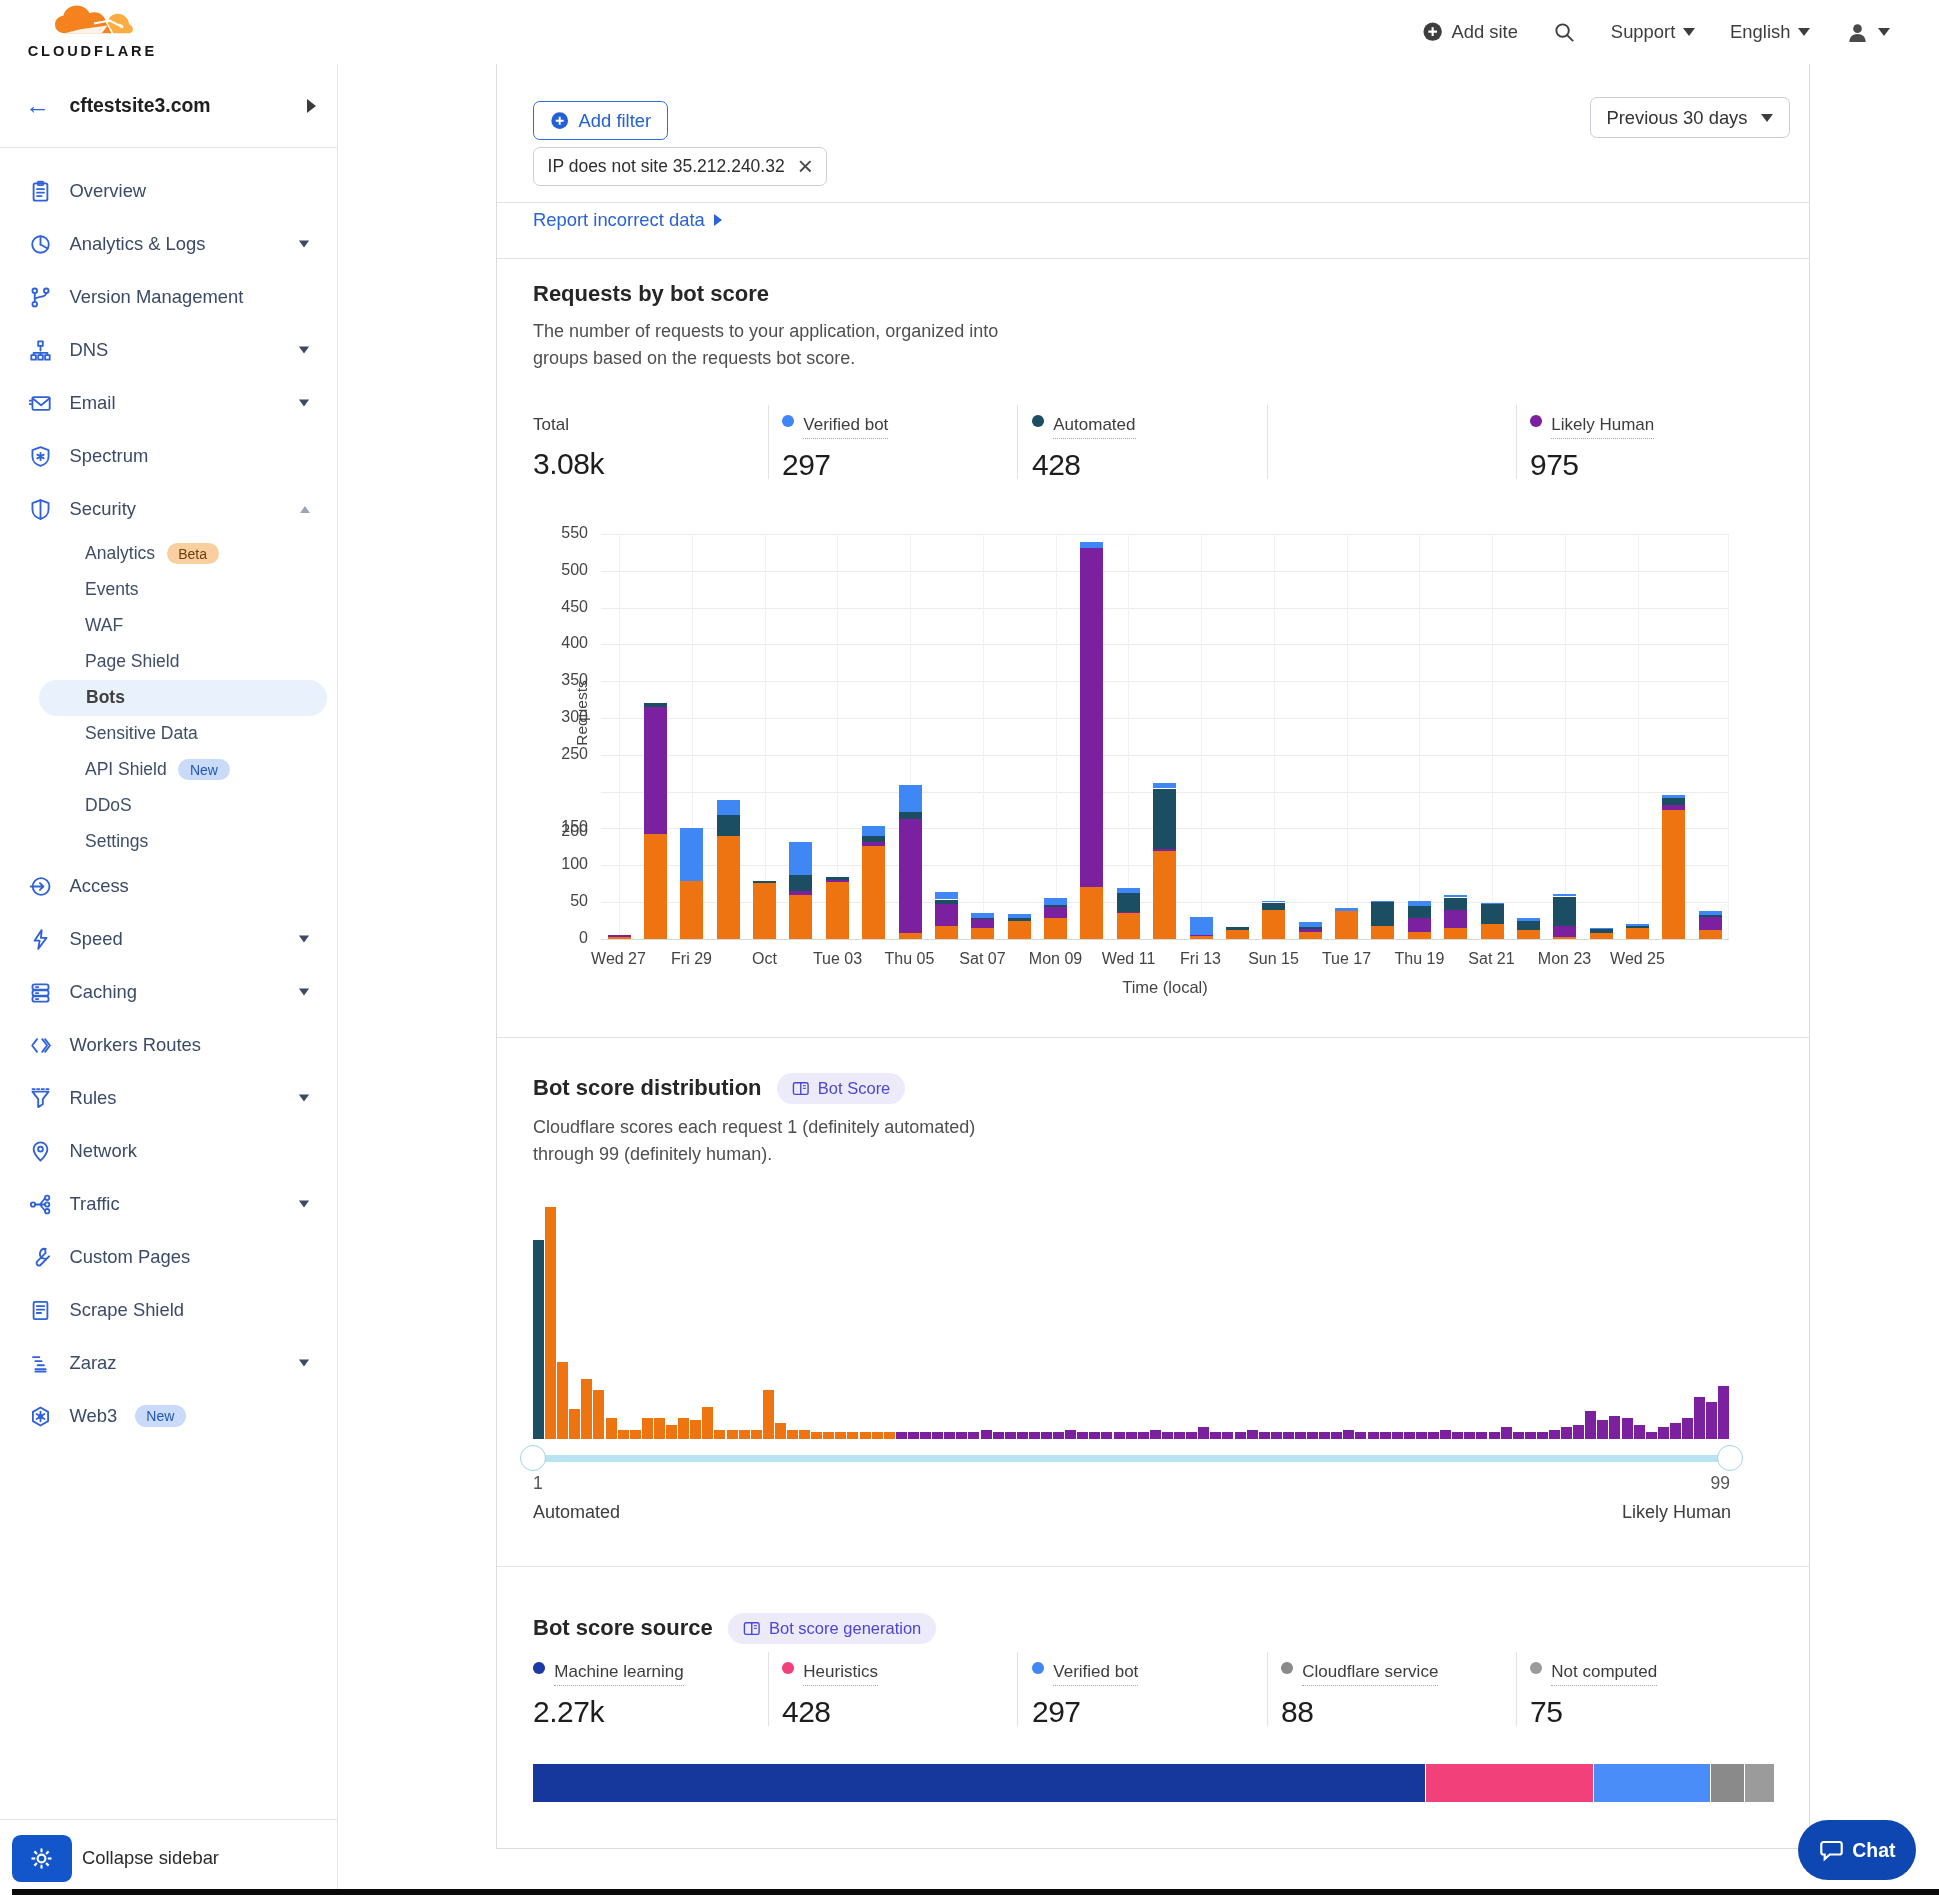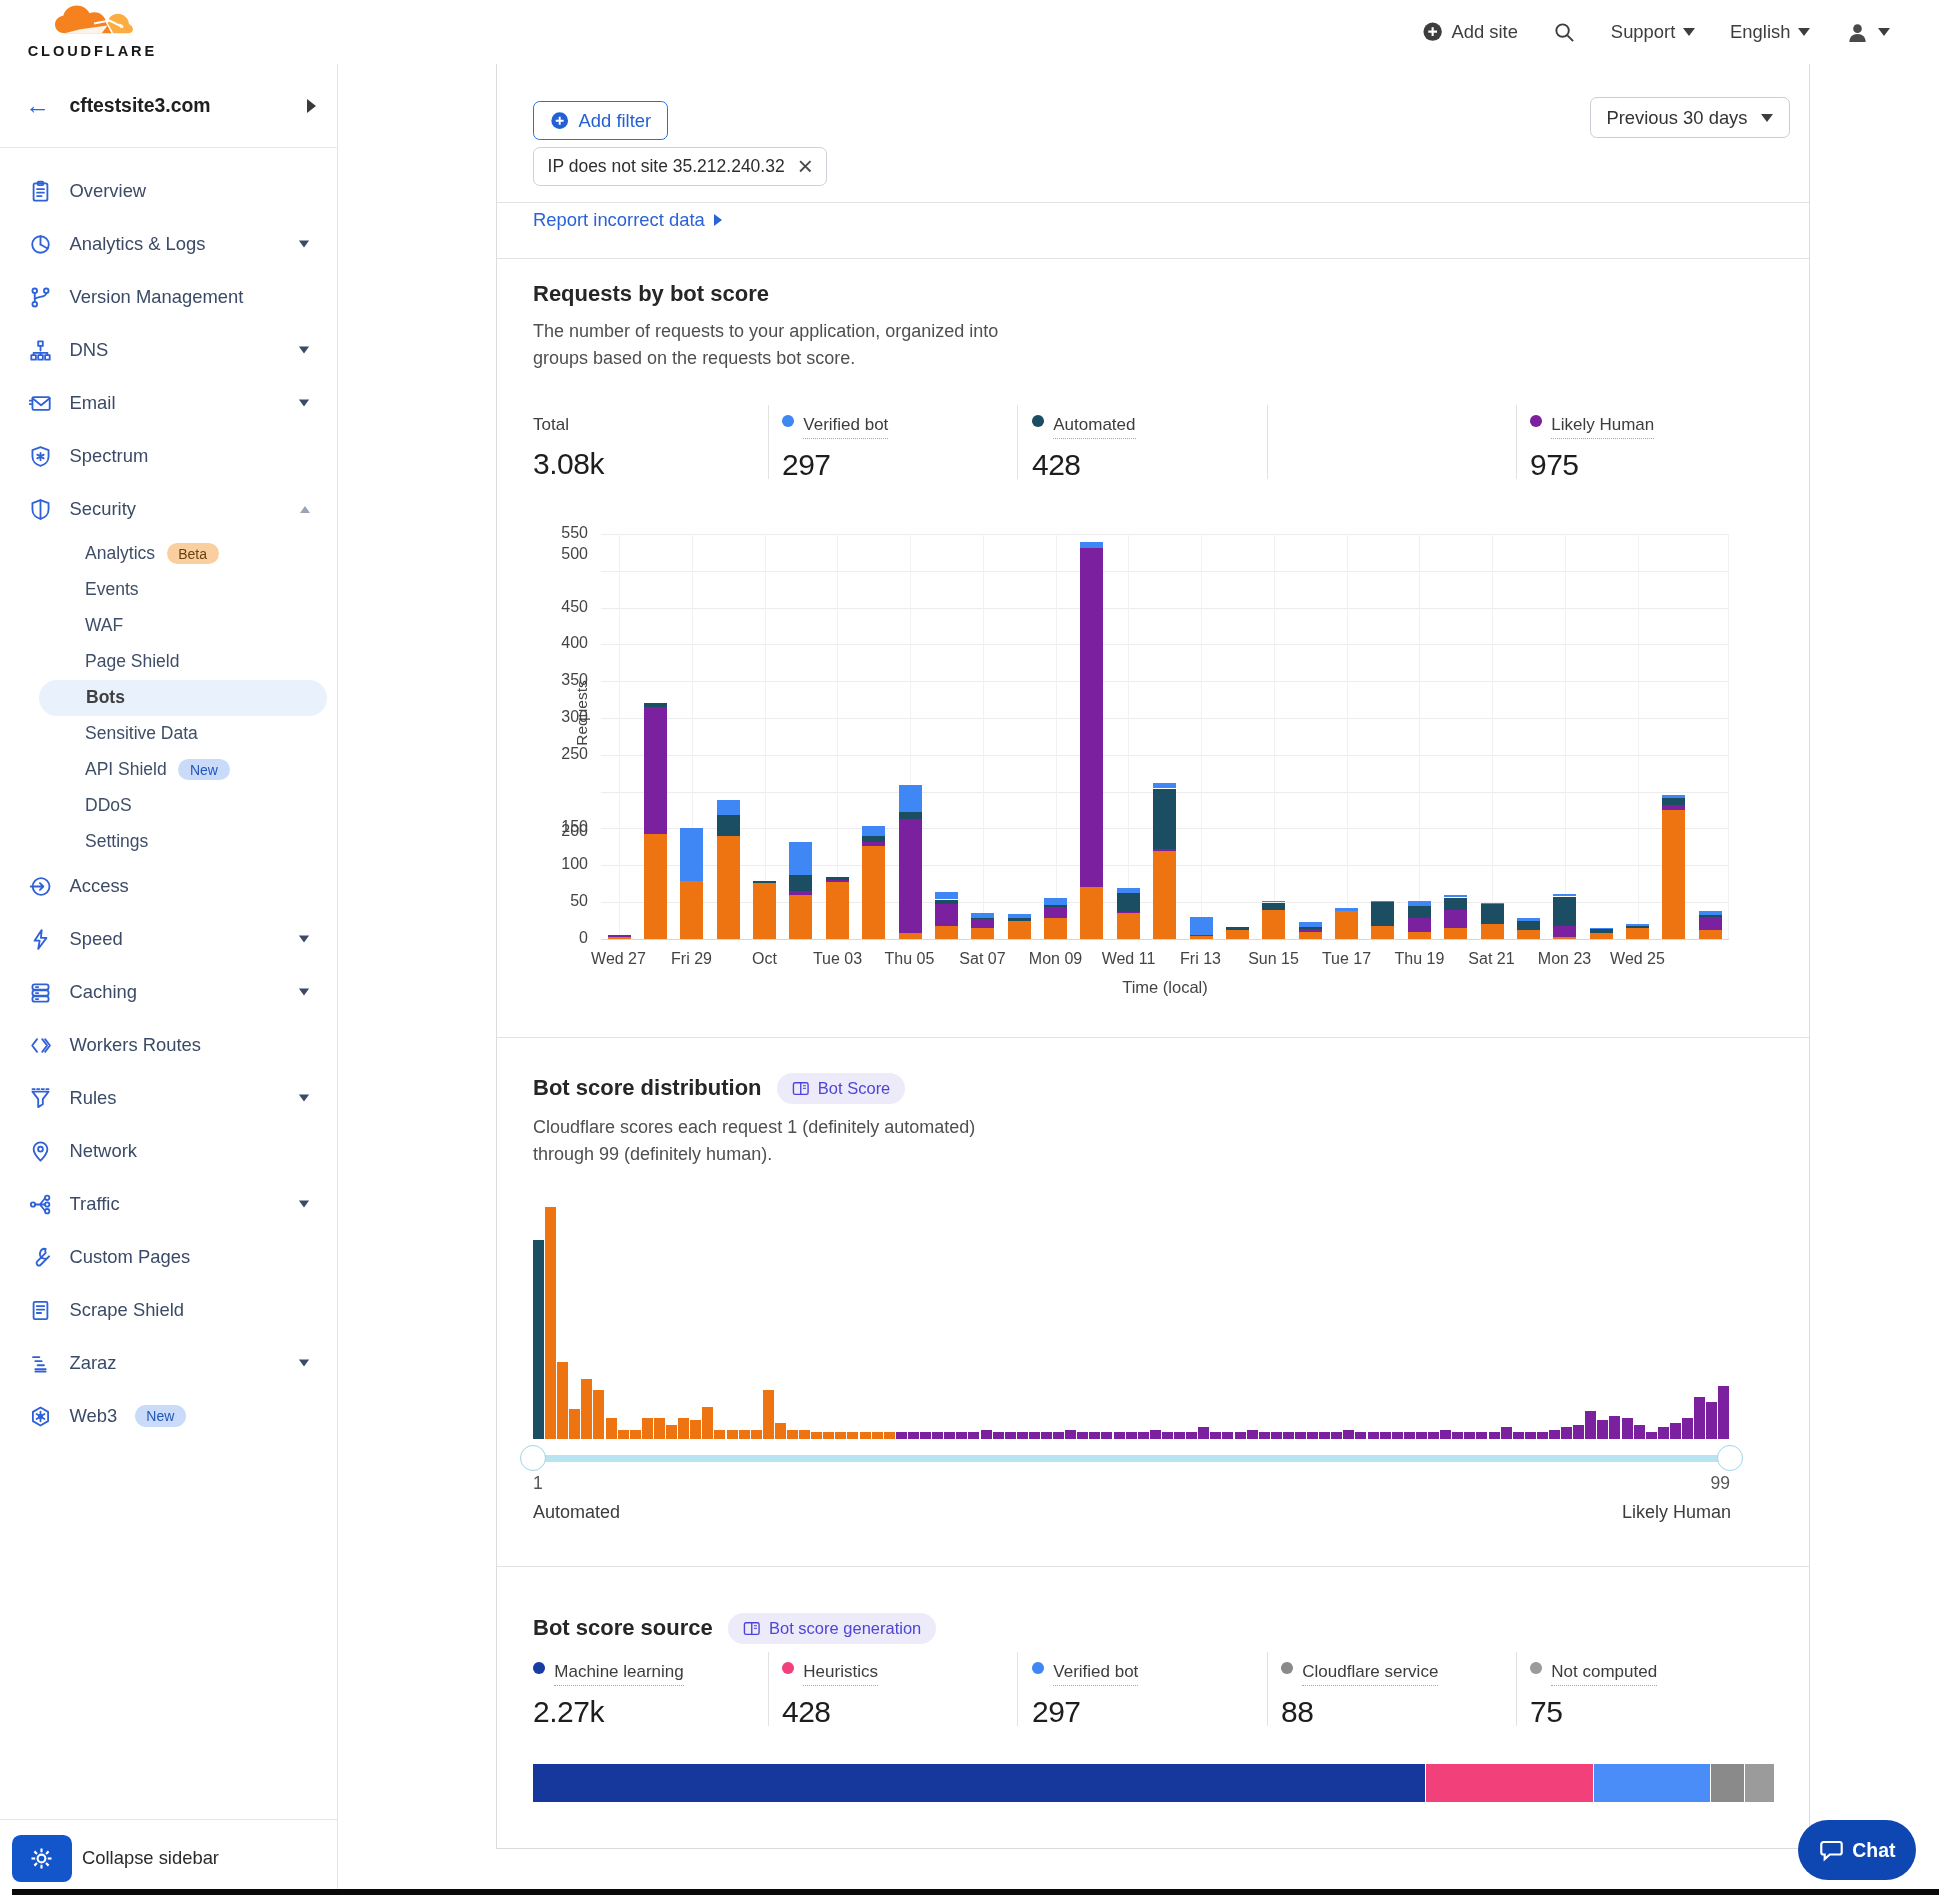--- a/index.html
+++ b/index.html
@@ -796,21 +796,21 @@
       <div class="ytick" style="left: 29px; top: 865px;">0</div>
       <div class="ytick" style="left: 29px; top: 828px;">50</div>
       <div class="ytick" style="left: 29px; top: 791px;">100</div>
       <div class="ytick" style="left: 29px; top: 754px;">150</div>
       <div class="ytick" style="left: 29px; top: 742px; margin-top: 16px;">200</div>
       <div class="ytick" style="left: 29px; top: 681px;">250</div>
       <div class="ytick" style="left: 29px; top: 644px;">300</div>
       <div class="ytick" style="left: 29px; top: 607px;">350</div>
       <div class="ytick" style="left: 29px; top: 570px;">400</div>
       <div class="ytick" style="left: 29px; top: 534px;">450</div>
-      <div class="ytick" style="left: 29px; top: 481px;">500</div>
+      <div class="ytick" style="left: 29px; top: 497px;">500</div>
       <div class="ytick" style="left: 29px; top: 460px;">550</div>
       <div class="xtick" style="left: 78px; top: 886px;">Wed 27</div>
       <div class="xtick" style="left: 151px; top: 886px;">Fri 29</div>
       <div class="xtick" style="left: 224px; top: 886px;">Oct</div>
       <div class="xtick" style="left: 297px; top: 886px;">Tue 03</div>
       <div class="xtick" style="left: 369px; top: 886px;">Thu 05</div>
       <div class="xtick" style="left: 442px; top: 886px;">Sat 07</div>
       <div class="xtick" style="left: 515px; top: 886px;">Mon 09</div>
       <div class="xtick" style="left: 588px; top: 886px;">Wed 11</div>
       <div class="xtick" style="left: 660px; top: 886px;">Fri 13</div>

